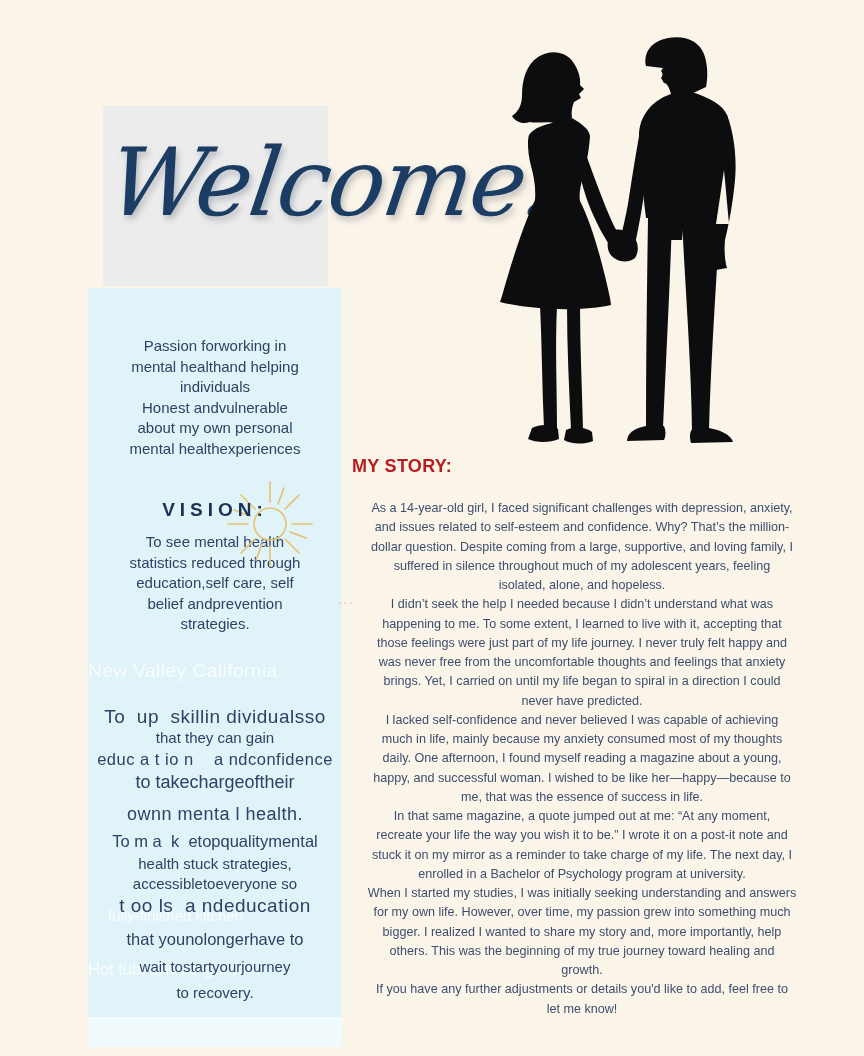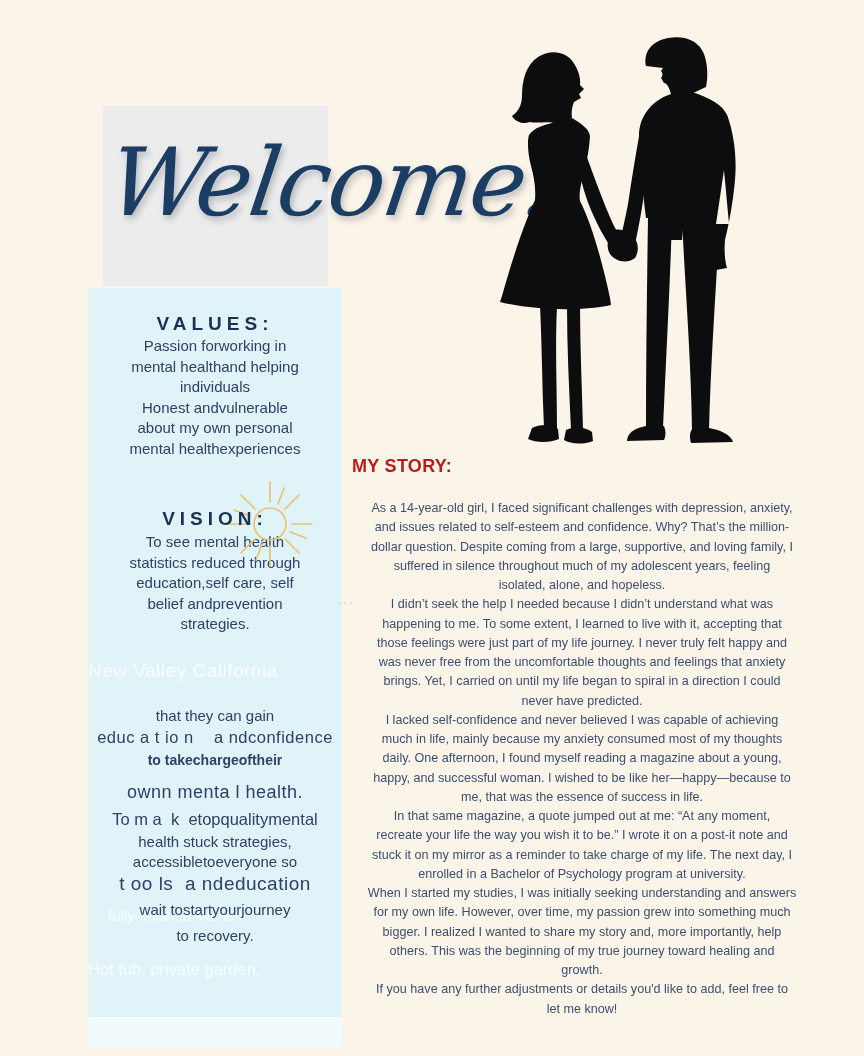--- a/index.html
+++ b/index.html
@@ -22,35 +22,35 @@
   
   .couple{position:absolute;left:480px;top:28px;width:300px;height:435px;}
   
   .panel{position:absolute;left:88px;top:288px;width:254px;height:759px;background:#e0f3f8;}
   .panel::after{content:"";position:absolute;left:0;right:0;bottom:0;height:30px;background:#f1fafd;}
   .sec-heading{
     position:absolute;left:0;width:100%;text-align:center;
     font-weight:bold;color:#1c3254;letter-spacing:5px;font-size:19px;
   }
   .values-h{top:25px;}
-  .vision-h{top:220px;z-index:2;}
+  .vision-h{top:211px;z-index:2;}
   .mission-h{top:376px;font-size:21px;z-index:2;}
   .sec-body{
     position:absolute;left:-40px;width:334px;text-align:center;
     color:#2e4266;font-size:15px;line-height:20.5px;white-space:pre-line;
   }
   .values-b{top:48px;}
   .vision-b{top:244px;}
   .sun{position:absolute;left:134px;top:188px;width:96px;height:96px;z-index:1;}
   .mission-lines{position:absolute;left:-60px;top:418px;width:374px;text-align:center;color:#2e4266;z-index:2;}
   .ml{white-space:pre;}
   .ml0{font-size:19px;line-height:22px;letter-spacing:.5px;}
   .ml1{font-size:15px;line-height:20px;}
   .ml2{font-size:16.5px;line-height:23px;letter-spacing:.5px;}
-  .ml3{font-size:14px;line-height:22px;font-weight:bold;}
+  .ml3{font-size:18px;line-height:22px;}
   .ml4{font-size:18px;line-height:30px;margin-top:6px;letter-spacing:.5px;}
   .ml5{font-size:16.5px;line-height:25px;}
   .ml6{font-size:15px;line-height:20px;}
   .ml7{font-size:19px;line-height:24px;letter-spacing:.5px;}
   .ml8{font-size:15px;line-height:20px;}
   .ml9{font-size:16.5px;line-height:27px;margin-top:8px;}
   .ml10{font-size:15px;line-height:27px;}
   .ml11{font-size:15px;line-height:26px;}
   
   .ghost{position:absolute;left:0;width:100%;text-align:left;color:rgba(255,255,255,.78);white-space:nowrap;z-index:1;}
@@ -113,21 +113,20 @@
 
     <path fill="#fbf4e9" d="M244,142 L249,196 L236,196 Z"></path>
   </svg>
 
   <div class="panel">
 
     <div class="ghost gh1">New Valley California</div>
     <div class="ghost gh2">Hot tub, private garden,</div>
     <div class="ghost gh3">fully-finished kitchen</div>
 
-    <div class="sec-heading values-h">VALUES:</div>
     <div class="sec-body values-b">Passion forworking in
 mental healthand helping
 individuals
 Honest andvulnerable
 about my own personal
 mental healthexperiences</div>
 
     <svg class="sun" viewBox="0 0 96 96" xmlns="http://www.w3.org/2000/svg">
       <g stroke="#e5c269" stroke-width="1.6" fill="none" stroke-linecap="round">
         <circle cx="48" cy="48" r="16"></circle>
@@ -147,28 +146,30 @@
     </svg>
 
     <div class="sec-heading vision-h">VISION:</div>
     <div class="sec-body vision-b">To see mental health
 statistics reduced through
 education,self care, self
 belief andprevention
 strategies.</div>
 
     <div class="mission-lines">
+      <div class="ml ml0">To  up  skillin dividualsso</div>
       <div class="ml ml1">that they can gain</div>
       <div class="ml ml2">educ a t io n    a ndconfidence</div>
       <div class="ml ml3">to takechargeoftheir</div>
       <div class="ml ml4">ownn menta l health.</div>
       <div class="ml ml5">To m a  k  etopqualitymental</div>
       <div class="ml ml6">health stuck strategies,</div>
       <div class="ml ml8">accessibletoeveryone so</div>
       <div class="ml ml7">t oo ls  a ndeducation</div>
+      <div class="ml ml9">that younolongerhave to</div>
       <div class="ml ml10">wait tostartyourjourney</div>
       <div class="ml ml11">to recovery.</div>
     </div>
   </div>
 
   <div class="story-heading">MY STORY:</div>
   <div class="story-body">As a 14-year-old girl, I faced significant challenges with depression, anxiety,
 and issues related to self-esteem and confidence. Why? That’s the million-
 dollar question. Despite coming from a large, supportive, and loving family, I
 suffered in silence throughout much of my adolescent years, feeling

